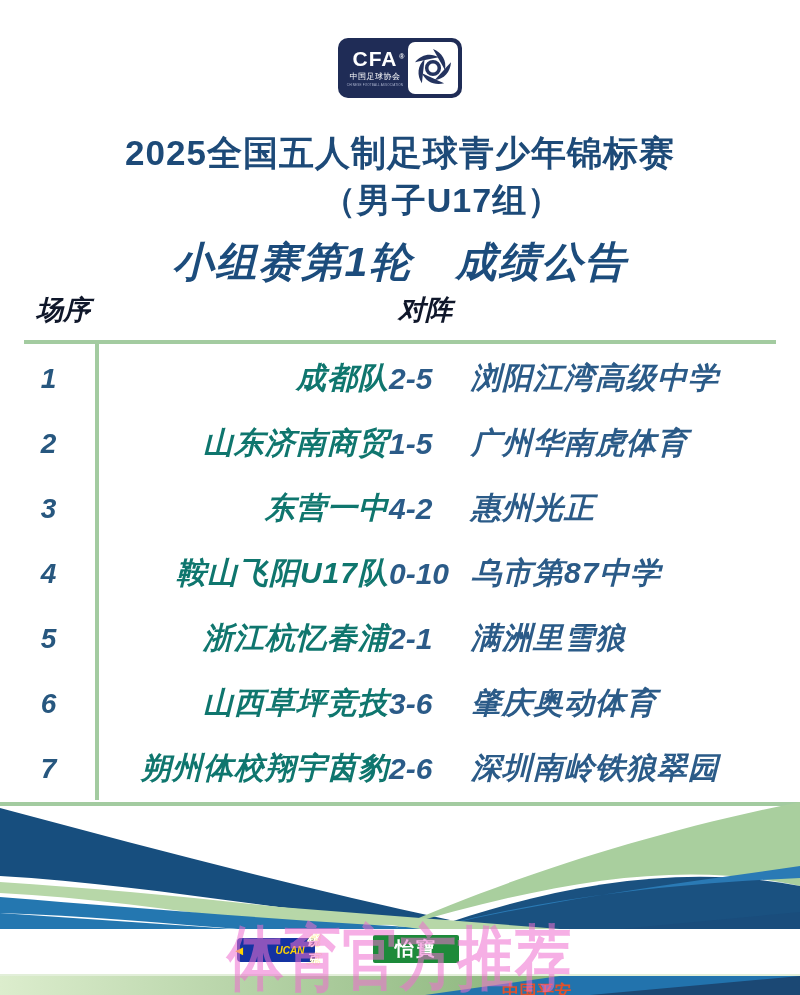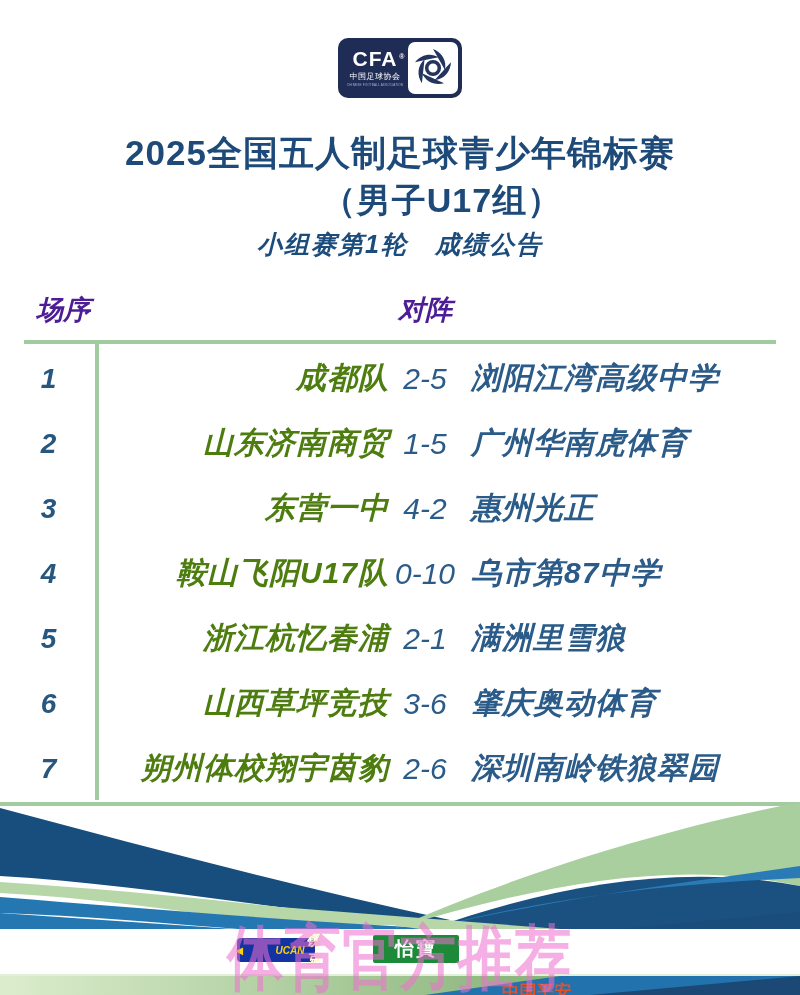--- a/index.html
+++ b/index.html
@@ -14,33 +14,33 @@
   .cfa-acronym{font-size:21px;font-weight:bold;letter-spacing:1px;line-height:20px;position:relative;}
   .cfa-reg{font-size:7px;position:absolute;top:-2px;right:-8px;}
   .cfa-cn{font-size:8px;margin-top:2px;letter-spacing:0.5px;}
   .cfa-en{font-size:3px;margin-top:1px;color:#aeb6d0;letter-spacing:0.2px;white-space:nowrap;}
   .cfa-right{width:50px;background:#ffffff;border-radius:7px;display:flex;align-items:center;justify-content:center;}
 
   
   .title-line{position:absolute;left:0;width:800px;text-align:center;color:#1d4a78;font-weight:bold;}
   .title1{top:130px;font-size:35px;letter-spacing:1px;}
   .title2{top:178px;font-size:34px;letter-spacing:1px;margin-left:42px;}
-  .subtitle{top:228px;font-size:25px;font-style:italic;letter-spacing:2px;color:#1c4c7c;}
+  .subtitle{top:235px;font-size:41px;font-style:italic;letter-spacing:2px;color:#1c4c7c;}
 
   
-  .thead-label{position:absolute;font-size:27px;font-weight:bold;font-style:italic;color:#4c1d95;}
+  .thead-label{position:absolute;font-size:27px;font-weight:bold;font-style:italic;color:#0f172a;}
   .th-no{top:292px;left:36px;}
   .th-vs{top:292px;left:398px;}
   .hrule{position:absolute;top:340px;left:24px;width:752px;height:4px;background:#a3cba0;}
   .vrule{position:absolute;top:344px;left:95px;width:4px;height:456px;background:#a3cba0;}
   .rows{position:absolute;top:346px;left:0;width:800px;}
   .row{display:grid;grid-template-columns:97px 292px 72px 1fr;height:65px;align-items:center;}
   .cell-no{text-align:center;font-size:28px;font-weight:bold;font-style:italic;color:#27577f;}
-  .home{text-align:right;font-size:30px;font-weight:bold;font-style:italic;color:#4d7c0f;letter-spacing:1px;white-space:nowrap;}
-  .score{text-align:center;font-size:30px;font-weight:normal;font-style:italic;color:#2b5b88;white-space:nowrap;}
+  .home{text-align:right;font-size:30px;font-weight:bold;font-style:italic;color:#0f766e;letter-spacing:1px;white-space:nowrap;}
+  .score{text-align:left;font-size:30px;font-weight:bold;font-style:italic;color:#2b5b88;white-space:nowrap;}
   .away{text-align:left;padding-left:10px;font-size:30px;font-weight:bold;font-style:italic;color:#2b5b88;letter-spacing:1px;white-space:nowrap;}
 
   
   .footer-art{position:absolute;top:800px;left:0;width:800px;height:195px;}
 
   
   .sponsor-ucan{position:absolute;top:938px;left:237px;width:78px;height:24px;background:#1433a2;
     border-radius:4px;display:flex;align-items:center;justify-content:center;gap:2px;}
   .ucan-arrow{color:#ffd400;font-size:13px;line-height:1;}
   .ucan-latin{color:#ffd400;font-size:10px;font-weight:bold;font-style:italic;margin-left:28px;}

